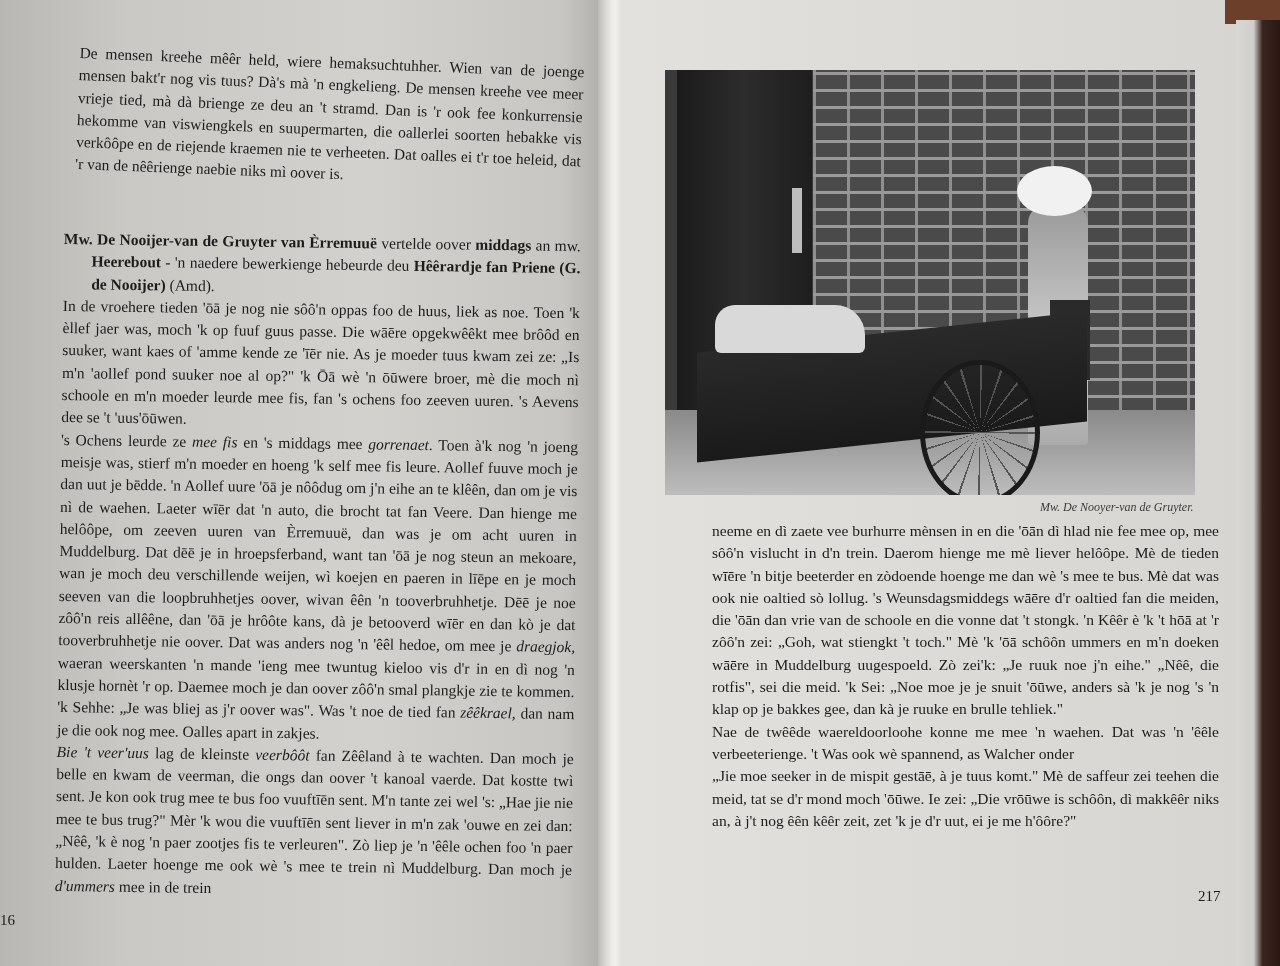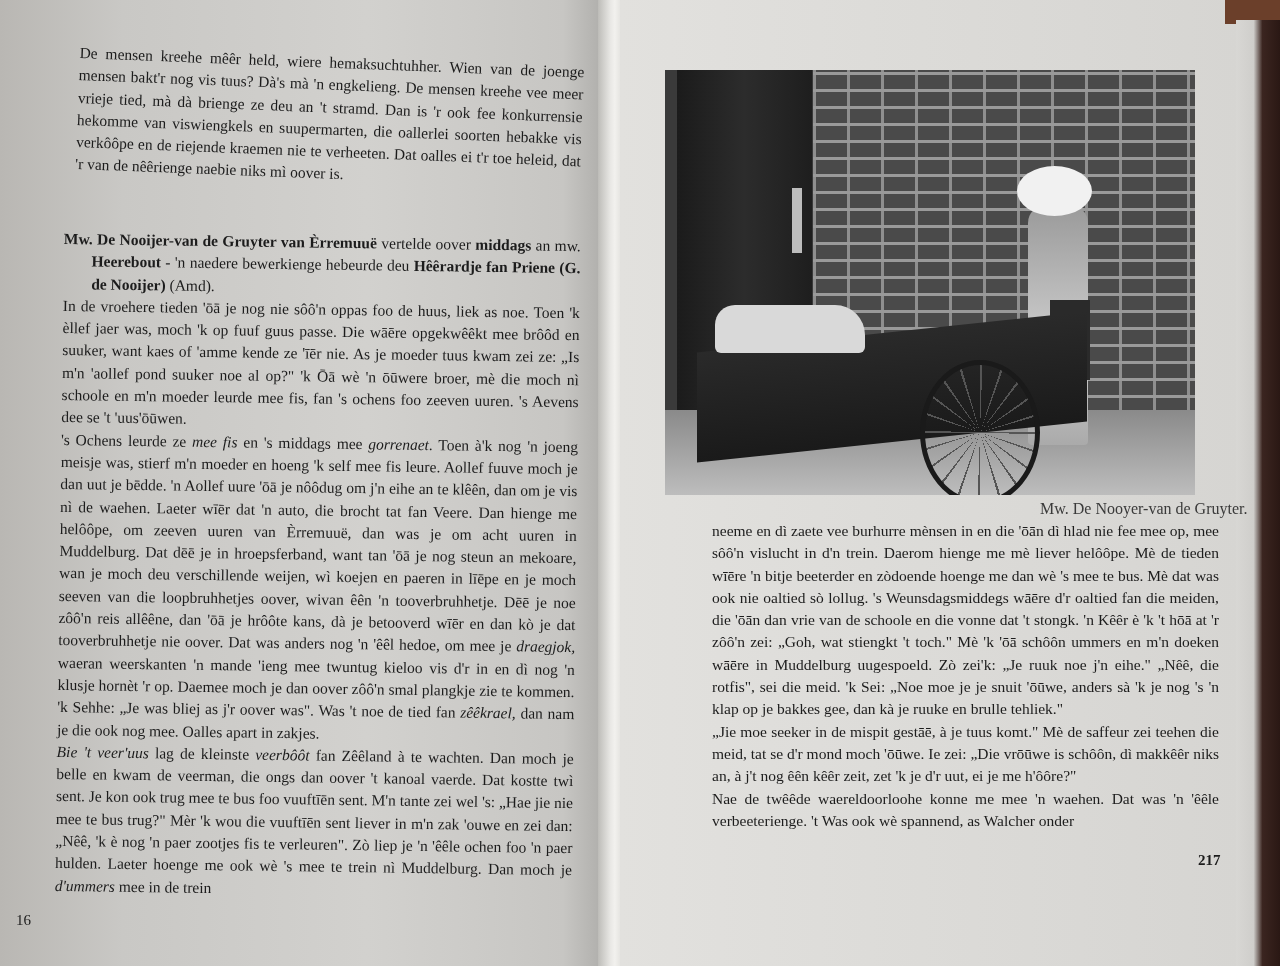--- a/index.html
+++ b/index.html
@@ -65,25 +65,25 @@
   .photo .cloth { position:absolute; left:50px; top:235px; width:150px; height:48px; background:#d9d9d9; border-radius:20px 30px 6px 6px; }
   .photo .wheel {
     position:absolute; left:255px; top:290px; width:110px; height:135px;
     border:5px solid #1a1a1a; border-radius:50%;
     background:repeating-conic-gradient(from 0deg, #555 0 2deg, transparent 2deg 18deg);
   }
   .photo .woman-hat { position:absolute; left:352px; top:96px; width:75px; height:50px; background:#f1f1f1; border-radius:50%; }
   .photo .woman-body { position:absolute; left:363px; top:135px; width:60px; height:240px; background:linear-gradient(180deg,#9a9a9a,#cfcfcf 60%,#aaa); border-radius:18px 18px 4px 4px; }
   .photo .apron { position:absolute; left:385px; top:230px; width:40px; height:80px; background:#2a2a2a; }
   .caption {
-    position:absolute; left:1040px; top:500px; font-size:16px; color:#3a3a3a;
+    position:absolute; left:1040px; top:500px; font-style:italic; font-size:12px; color:#3a3a3a;
   }
   .page-num { position:absolute; font-size:15px; color:#1c1c1c; }
-  .page-num-left { left:16px; top:912px; }
-  .page-num-right { left:1198px; top:852px;font-weight:bold; }
+  .page-num-left { left:0; top:912px; }
+  .page-num-right { left:1198px; top:888px; }
 </style>
 </head>
 <body>
 
 <div class="book">
   <div class="page-left"></div>
   <div class="gutter"></div>
   <div class="page-right"></div>
   <div class="cover-top"></div>
   <div class="cover-edge"></div>
@@ -113,18 +113,18 @@
     <div class="woman-hat"></div>
     <div class="apron"></div>
     <div class="cart"></div>
     <div class="cloth"></div>
     <div class="wheel"></div>
   </div>
   <div class="caption">Mw. De Nooyer-van de Gruyter.</div>
 
   <div class="text-block right-text">
     <p>neeme en dì zaete vee burhurre mènsen in en die 'ōān dì hlad nie fee mee op, mee sôô'n vislucht in d'n trein. Daerom hienge me mè liever helôôpe. Mè de tieden wīēre 'n bitje beeterder en zòdoende hoenge me dan wè 's mee te bus. Mè dat was ook nie oaltied sò lollug. 's Weunsdagsmiddegs wāēre d'r oaltied fan die meiden, die 'ōān dan vrie van de schoole en die vonne dat 't stongk. 'n Kêêr è 'k 't hōā at 'r zôô'n zei: „Goh, wat stiengkt 't toch." Mè 'k 'ōā schôôn ummers en m'n doeken wāēre in Muddelburg uugespoeld. Zò zei'k: „Je ruuk noe j'n eihe." „Nêê, die rotfis", sei die meid. 'k Sei: „Noe moe je je snuit 'ōūwe, anders sà 'k je nog 's 'n klap op je bakkes gee, dan kà je ruuke en brulle tehliek."</p>
+    <p>Nae de twêêde waereldoorloohe konne me mee 'n waehen. Dat was 'n 'êêle verbeeterienge. 't Was ook wè spannend, as Walcher onder</p>
     <p>„Jie moe seeker in de mispit gestāē, à je tuus komt." Mè de saffeur zei teehen die meid, tat se d'r mond moch 'ōūwe. Ie zei: „Die vrōūwe is schôôn, dì makkêêr niks an, à j't nog êên kêêr zeit, zet 'k je d'r uut, ei je me h'ôôre?"</p>
-    <p>Nae de twêêde waereldoorloohe konne me mee 'n waehen. Dat was 'n 'êêle verbeeterienge. 't Was ook wè spannend, as Walcher onder</p>
   </div>
 
   <div class="page-num page-num-right">217</div>
 </div>
 
 </body></html>

